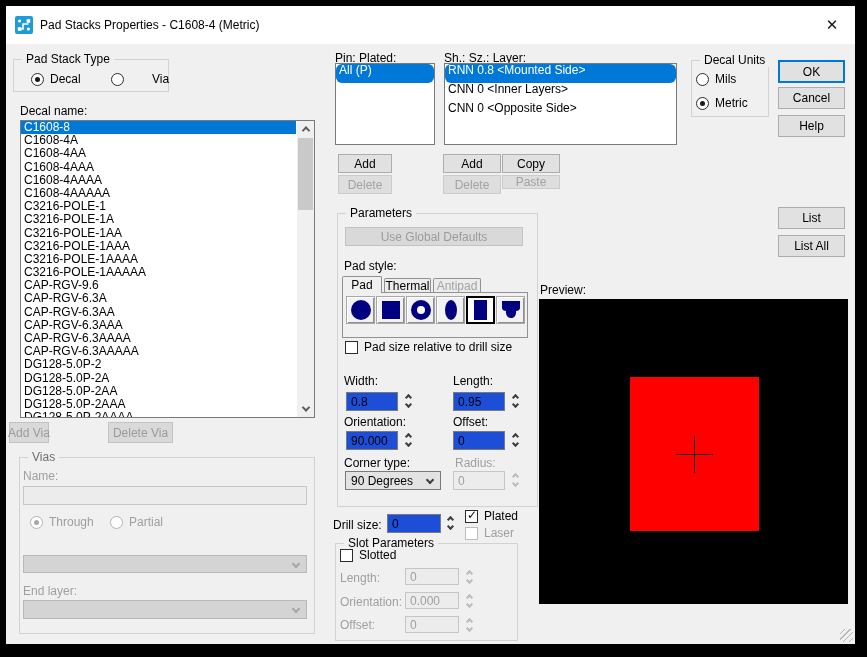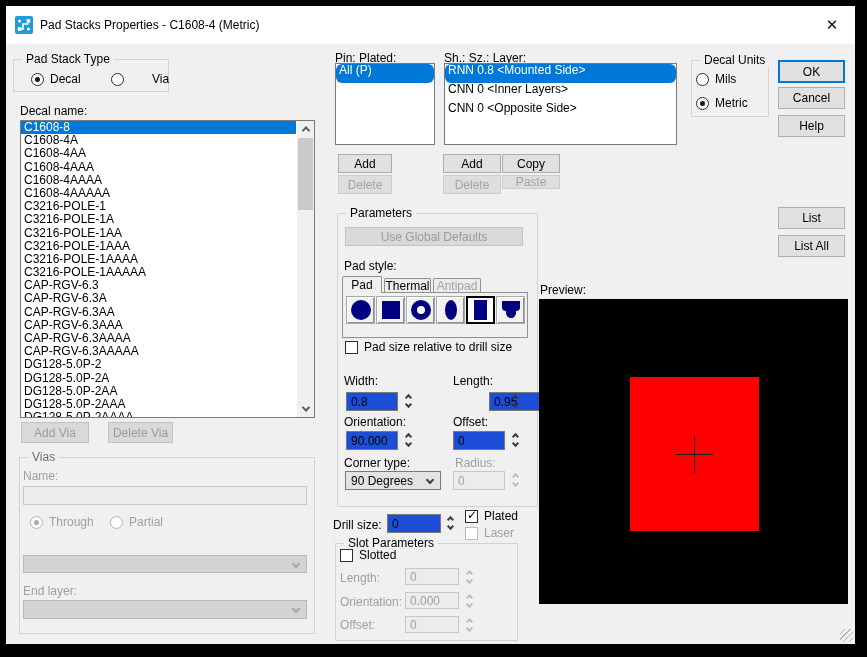--- a/index.html
+++ b/index.html
@@ -123,21 +123,21 @@
       <div class="li">C1608-4AA</div>
       <div class="li">C1608-4AAA</div>
       <div class="li">C1608-4AAAA</div>
       <div class="li">C1608-4AAAAA</div>
       <div class="li">C3216-POLE-1</div>
       <div class="li">C3216-POLE-1A</div>
       <div class="li">C3216-POLE-1AA</div>
       <div class="li">C3216-POLE-1AAA</div>
       <div class="li">C3216-POLE-1AAAA</div>
       <div class="li">C3216-POLE-1AAAAA</div>
-      <div class="li">CAP-RGV-6.3</div>
+      <div class="li">CAP-RGV-9.6</div>
       <div class="li">CAP-RGV-6.3A</div>
       <div class="li">CAP-RGV-6.3AA</div>
       <div class="li">CAP-RGV-6.3AAA</div>
       <div class="li">CAP-RGV-6.3AAAA</div>
       <div class="li">CAP-RGV-6.3AAAAA</div>
       <div class="li">DG128-5.0P-2</div>
       <div class="li">DG128-5.0P-2A</div>
       <div class="li">DG128-5.0P-2AA</div>
       <div class="li">DG128-5.0P-2AAA</div>
       <div class="li">DG128-5.0P-2AAAA</div>
@@ -145,21 +145,21 @@
   <div class="sbar" style="left:291px; top:115px; height:296px; right:auto;">
     <span class="arr up">
         <i></i>
       </span>
     <span class="thumb" style="top:17px; height:72px;"></span>
     <span class="arr down">
         <i></i>
       </span>
   </div>
 
-  <div class="btn dis2" style="left:15px; top:416px; width:68px; height:21px;">Add Via</div>
+  <div class="btn dis2" style="left:3px; top:416px; width:40px; height:21px;">Add Via</div>
   <div class="btn dis2" style="left:102px; top:416px; width:65px; height:21px;">Delete Via</div>
 
   <div class="group" style="left:13px; top:451px; width:296px; height:177px;">
     <span class="glabel semi lbl" style="position:absolute;">Vias</span>
   </div>
   <span class="lbl dis" style="left:17px; top:463px;">Name:</span>
   <div class="field dis" style="left:17px; top:480px; width:284px; height:19px;"></div>
   <div class="opt dis" style="left:24px; top:509px;">
     <span class="radio on"></span>
     <span>Through</span>
@@ -254,21 +254,21 @@
     <span>Pad size relative to drill size</span>
   </div>
 
   <span class="lbl" style="left:338px; top:368px;">Width:</span>
   <div class="field" style="left:340px; top:386px; width:52px; height:19px;">0.8</div>
   <span class="spin" style="left:396px; top:386px;">
       <i></i>
       <i class="dn"></i>
     </span>
   <span class="lbl" style="left:447px; top:368px;">Length:</span>
-  <div class="field" style="left:447px; top:386px; width:52px; height:19px;margin-left:36px;">0.95</div>
+  <div class="field" style="left:447px; top:386px; width:52px; height:19px;">0.95</div>
   <span class="spin" style="left:503px; top:386px;">
       <i></i>
       <i class="dn"></i>
     </span>
 
   <span class="lbl" style="left:338px; top:409px;">Orientation:</span>
   <div class="field" style="left:340px; top:425px; width:52px; height:19px;">90.000</div>
   <span class="spin" style="left:396px; top:425px;">
       <i></i>
       <i class="dn"></i>

